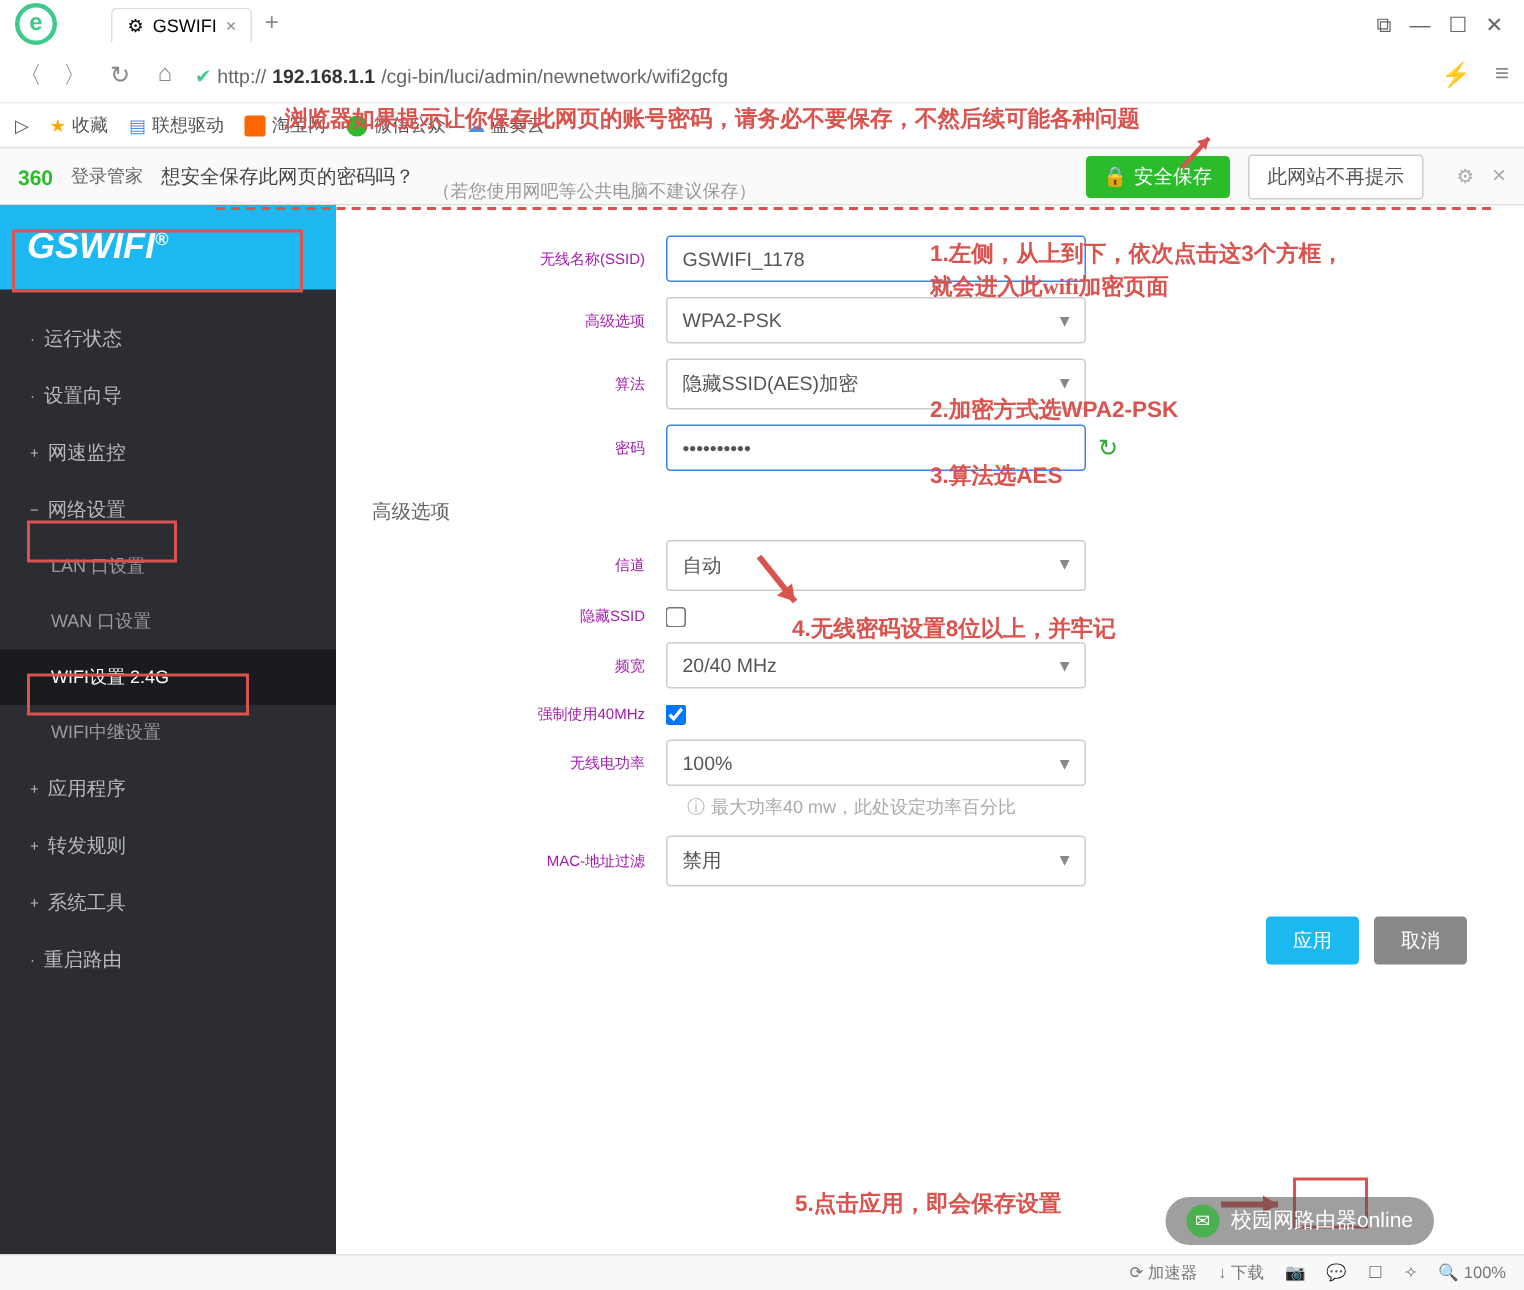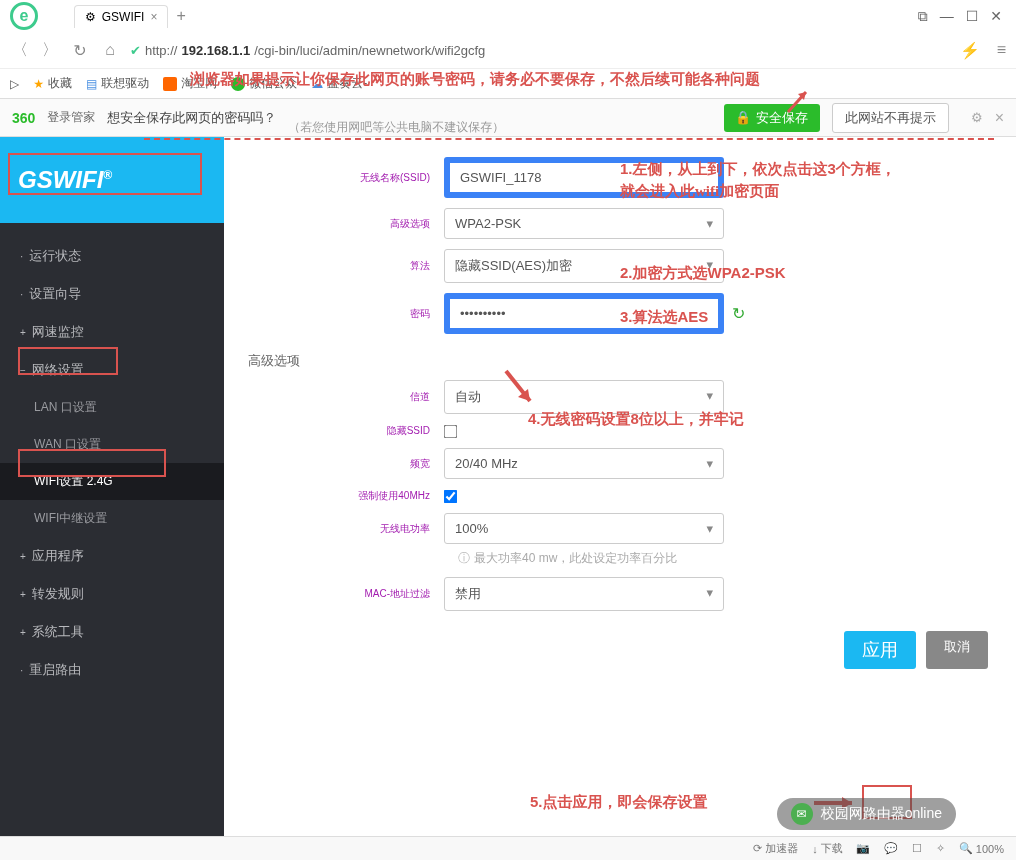--- a/index.html
+++ b/index.html
@@ -44,40 +44,40 @@
 
 
 .annot { position:absolute; color:#d9534f; font-weight:bold; font-size:15px; z-index:50; pointer-events:none;text-align:center; }
 .redbox { position:absolute; border:2px solid #d9534f; z-index:40; pointer-events:none; }
 .redline { position:absolute; border-top:2px dashed #d9534f; z-index:40; }
 .arrow { position:absolute; z-index:45; pointer-events:none; }
 
 
 .router { display:flex; height:calc(100% - 136px - 24px); }
 .sidebar { width:224px; background:#2b2d33; color:#b8b9bd; display:flex; flex-direction:column; }
-.side-logo { background:#1bb8f2; color:#fff; font-size:24px; font-weight:bold; padding:29px 18px; font-style:italic; }
+.side-logo { background:#1bb8f2; color:#fff; font-size:24px; font-weight:bold; padding:14px 18px; font-style:italic; }
 .side-logo sup { font-size:12px; }
 .side-list { list-style:none; padding-top:14px; }
 .side-item { padding:10px 20px; font-size:13px; cursor:pointer; display:flex; align-items:center; gap:6px; }
 .side-item.sub { padding-left:34px; font-size:12px; color:#9a9ba0; }
 .side-item.active { background:#1a1b1f; color:#fff; }
 .side-bullet { font-size:10px; }
 
 .content { flex:1; background:#fff; overflow-y:auto; padding:10px 20px 20px 20px; position:relative; }
 .form-row { display:flex; align-items:center; margin:10px 0; }
 .form-label { width:200px; text-align:right; padding-right:14px; font-size:10px; color:#a21caf; }
-.form-control { width:280px; padding:7px 10px; border:6px solid #3b82f6; border-radius:3px; font-size:13px; color:#555; background:#fff; }
+.form-control { width:280px; padding:7px 10px; border:1px solid #3b82f6; border-radius:3px; font-size:13px; color:#555; background:#fff; }
 .form-select { width:280px; padding:7px 10px; border:1px solid #ccc; border-radius:3px; font-size:13px; color:#555; background:#fff; position:relative; }
 .form-select::after { content:"▾"; position:absolute; right:10px; color:#888; }
 .refresh-ic { color:#3a3; margin-left:8px; cursor:pointer; }
 .section-title { font-size:13px; color:#666; margin:18px 0 8px 4px; }
 .hint { font-size:12px; color:#aaa; margin-left:214px; margin-top:-4px; margin-bottom:8px; }
 .hint-ic { color:#bbb; margin-right:4px; }
 .btns { display:flex; gap:10px; margin-left:600px; margin-top:20px; }
-.btn-primary { background:#1bb8f2; color:#fff; padding:7px 18px; border-radius:3px; cursor:pointer; font-size:18px; }
+.btn-primary { background:#1bb8f2; color:#fff; padding:7px 18px; border-radius:3px; cursor:pointer; font-size:13px; }
 .btn-default { background:#888; color:#fff; padding:7px 18px; border-radius:3px; cursor:pointer; font-size:13px; }
 
 
 .status-bar { position:absolute; bottom:0; left:0; right:0; height:24px; background:#f8f8f8; border-top:1px solid #ddd; display:flex; align-items:center; justify-content:flex-end; gap:14px; padding:0 12px; font-size:11px; color:#777; }
 .status-item { display:flex; align-items:center; gap:3px; cursor:pointer; }
 
 
 .watermark { position:absolute; bottom:30px; right:60px; background:rgba(80,80,80,0.55); color:#fff; padding:5px 14px; border-radius:18px; font-size:14px; display:flex; align-items:center; gap:8px; z-index:60; }
 .wm-icon { width:22px; height:22px; background:#4caf50; border-radius:50%; display:flex; align-items:center; justify-content:center; font-size:12px; }
 

